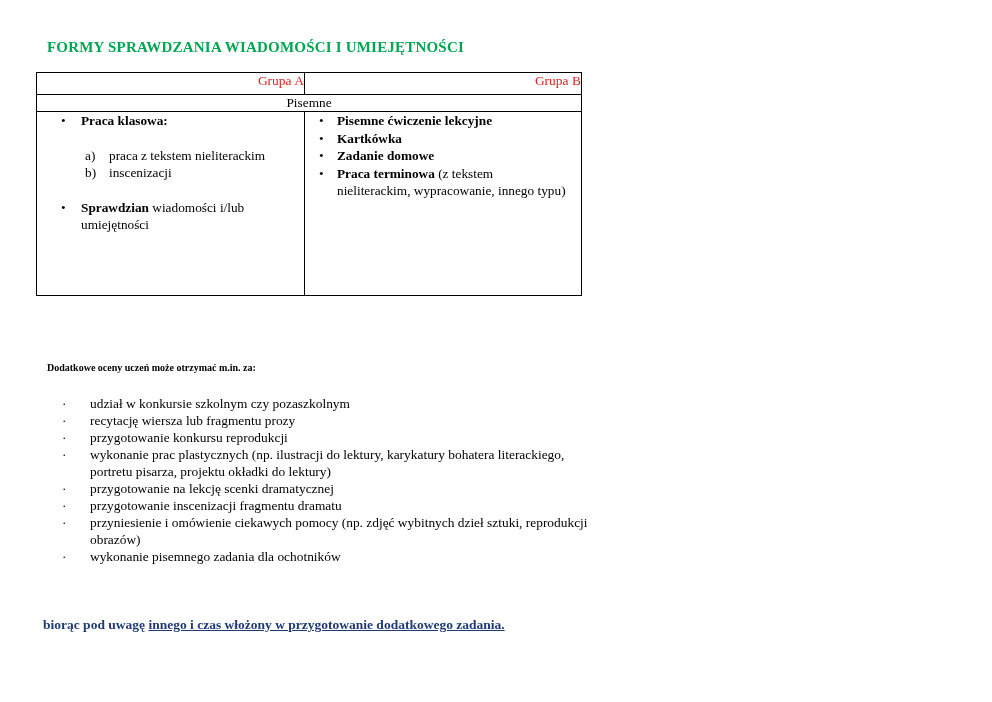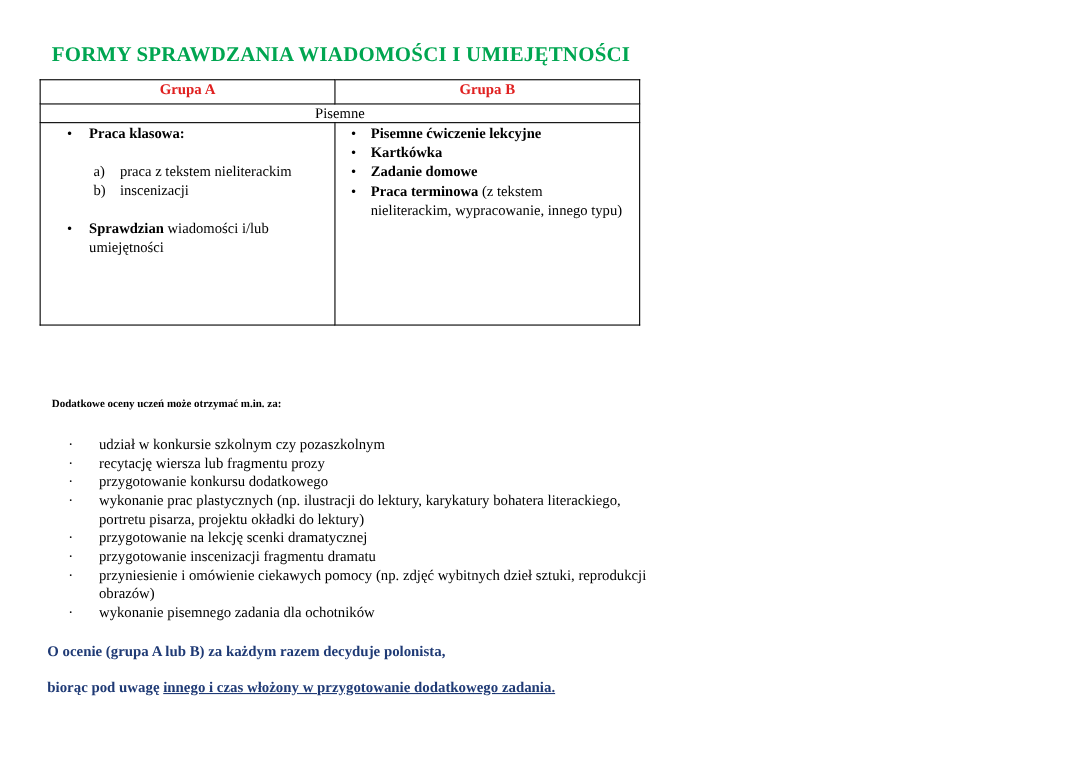--- a/index.html
+++ b/index.html
@@ -6,39 +6,39 @@
   .page{
     position:relative;
     width:992px;height:702px;
     background:#ffffff;
     font-family:"Liberation Serif","DejaVu Serif",serif;
     color:#000;
     overflow:hidden;
   }
   .doc-title{
     position:absolute;left:47px;top:39px;
-    font-size:19px;font-weight:bold;
+    font-size:15px;font-weight:bold;
     color:#00a651;
     letter-spacing:.2px;
     white-space:nowrap;
   }
   
   table.grade-table{
     position:absolute;left:36px;top:72px;
     width:543px;border-collapse:collapse;
     table-layout:fixed;
     font-size:13.3px;
   }
   table.grade-table td{
     border:1.5px solid #000;
     padding:0;
     vertical-align:top;
   }
   td.hdr{
-    text-align:center;font-weight:bold;color:#e02020;
+    text-align:right;font-weight:normal;color:#e02020;
     height:21px;vertical-align:middle;font-size:13.5px;
   }
   td.section{
     text-align:center;height:16px;vertical-align:middle;
   }
   td.subhdr{
     text-align:center;font-weight:bold;height:18px;vertical-align:middle;
   }
   td.content{height:183px;}
   .col-a{width:267px;}
@@ -145,21 +145,21 @@
     <div class="erow">
       <span class="mk">·</span>
       <span class="tx">udział w konkursie szkolnym czy pozaszkolnym</span>
     </div>
     <div class="erow">
       <span class="mk">·</span>
       <span class="tx">recytację wiersza lub fragmentu  prozy</span>
     </div>
     <div class="erow">
       <span class="mk">·</span>
-      <span class="tx">przygotowanie konkursu dodatkowego</span>
+      <span class="tx">przygotowanie konkursu reprodukcji</span>
     </div>
     <div class="erow">
       <span class="mk">·</span>
       <span class="tx">wykonanie prac plastycznych (np. ilustracji do lektury, karykatury bohatera literackiego, portretu pisarza, projektu okładki do lektury)</span>
     </div>
     <div class="erow">
       <span class="mk">·</span>
       <span class="tx">przygotowanie na lekcję scenki dramatycznej</span>
     </div>
     <div class="erow">
@@ -169,17 +169,16 @@
     <div class="erow">
       <span class="mk">·</span>
       <span class="tx">przyniesienie  i omówienie ciekawych pomocy (np. zdjęć wybitnych dzieł sztuki, reprodukcji obrazów)</span>
     </div>
     <div class="erow">
       <span class="mk">·</span>
       <span class="tx">wykonanie pisemnego zadania dla ochotników</span>
     </div>
   </div>
 
-  <div class="note1">O ocenie (grupa A lub B) za każdym razem decyduje polonista,</div>
 
   <div class="note2"><span>biorąc pod uwagę </span><span class="u">innego i czas włożony w przygotowanie dodatkowego zadania.</span></div>
 
 </div>
 
 </body></html>

